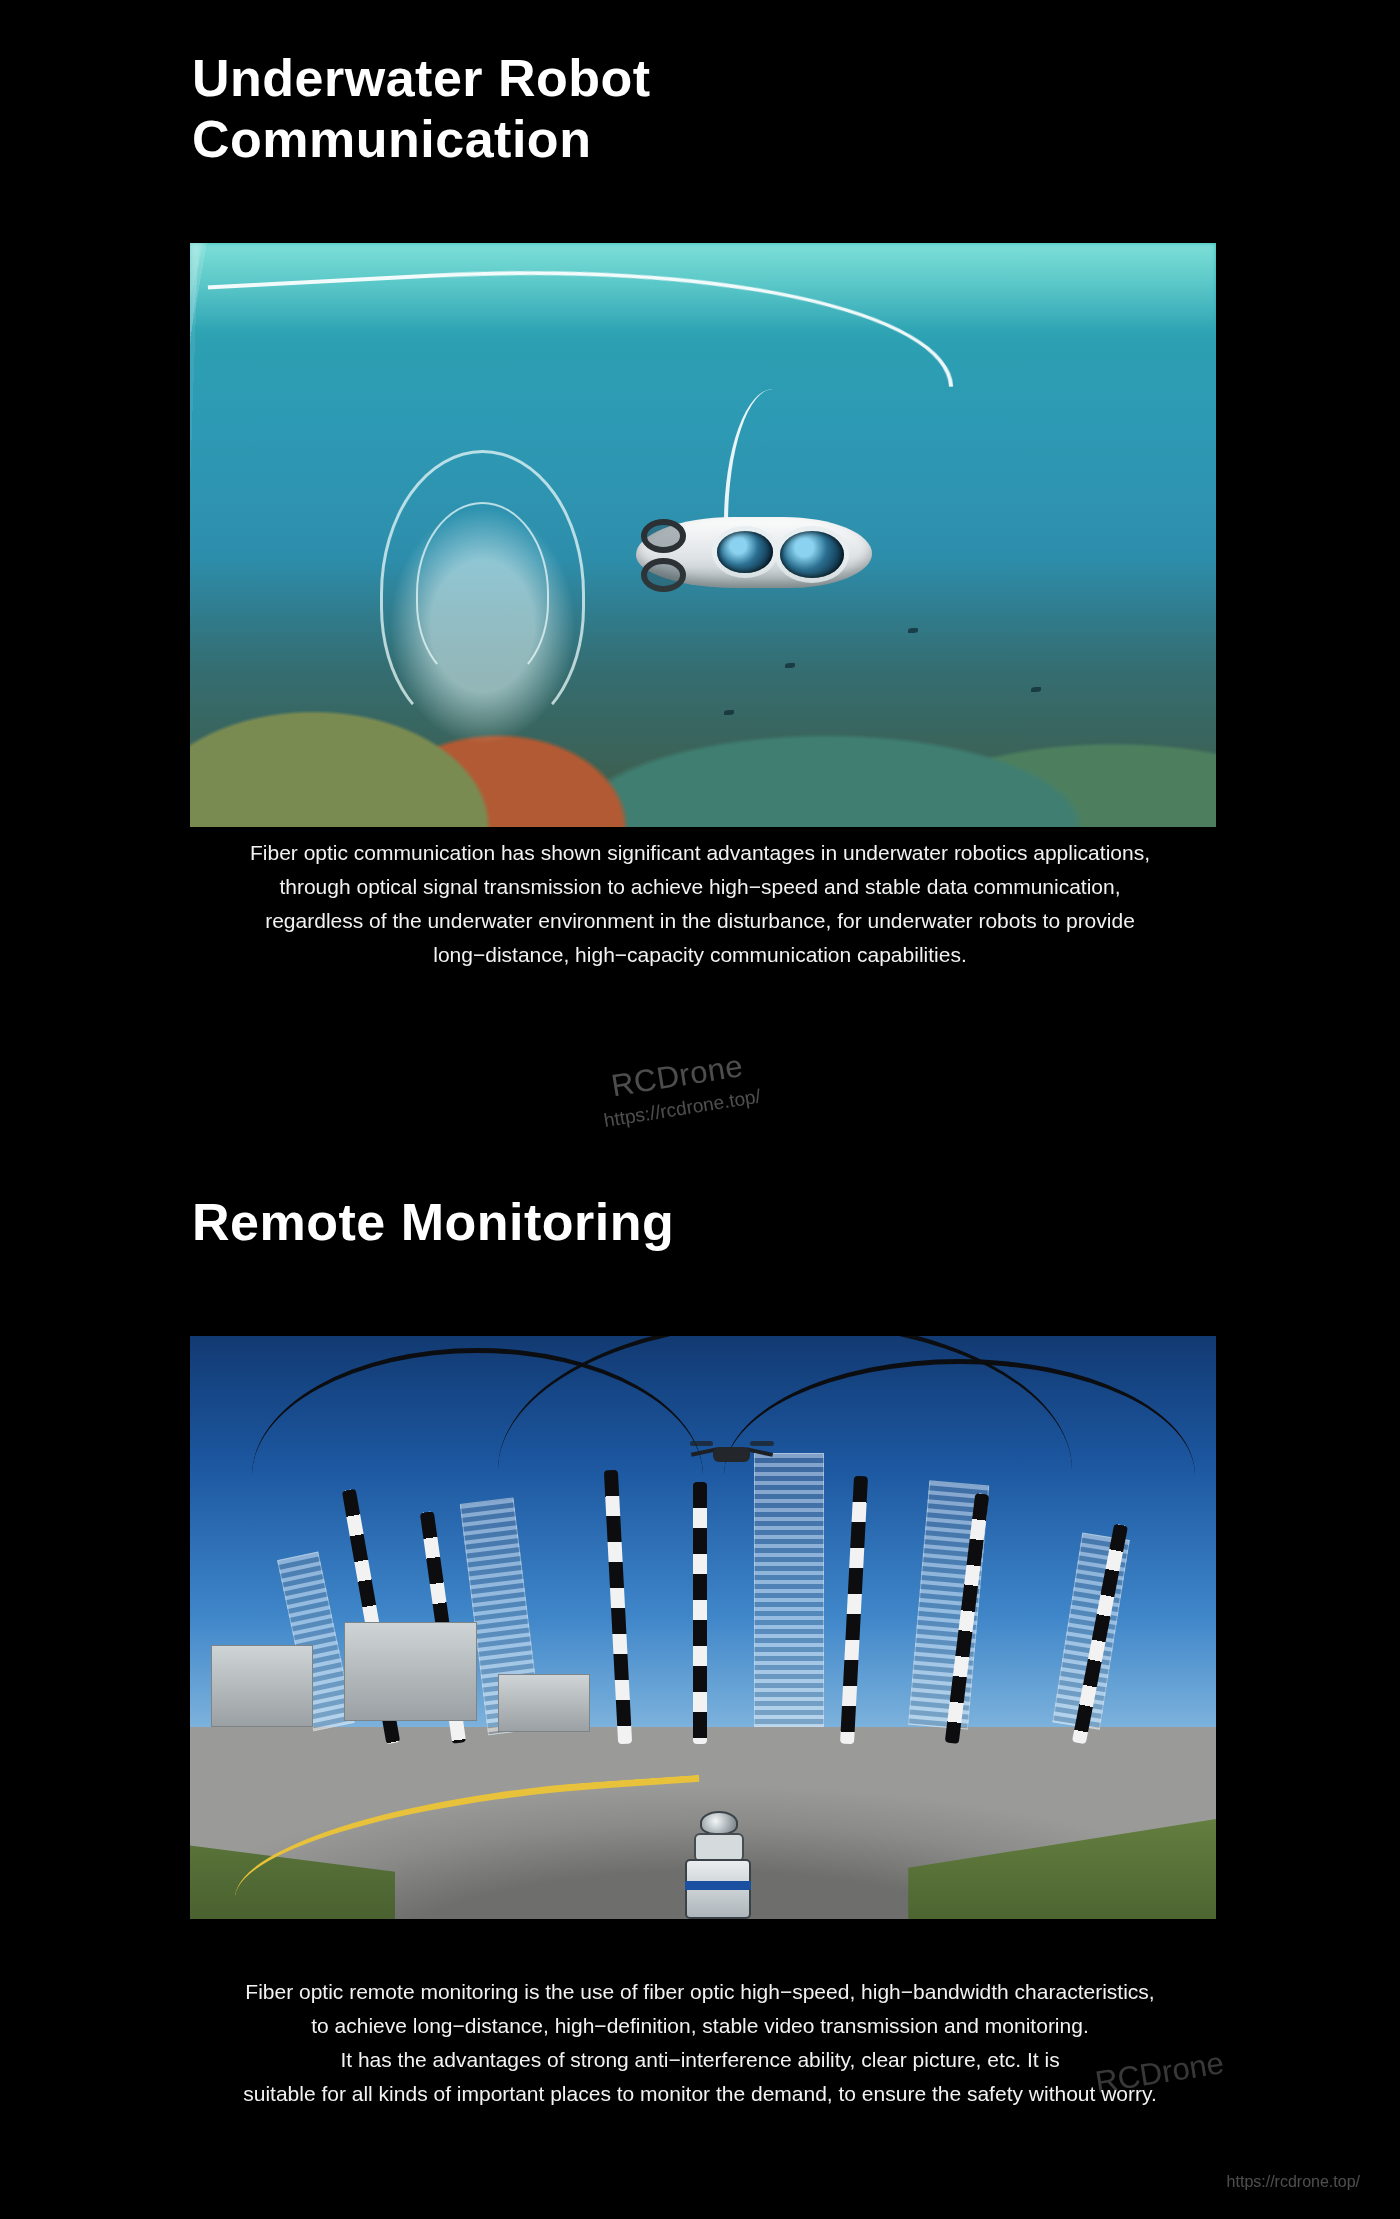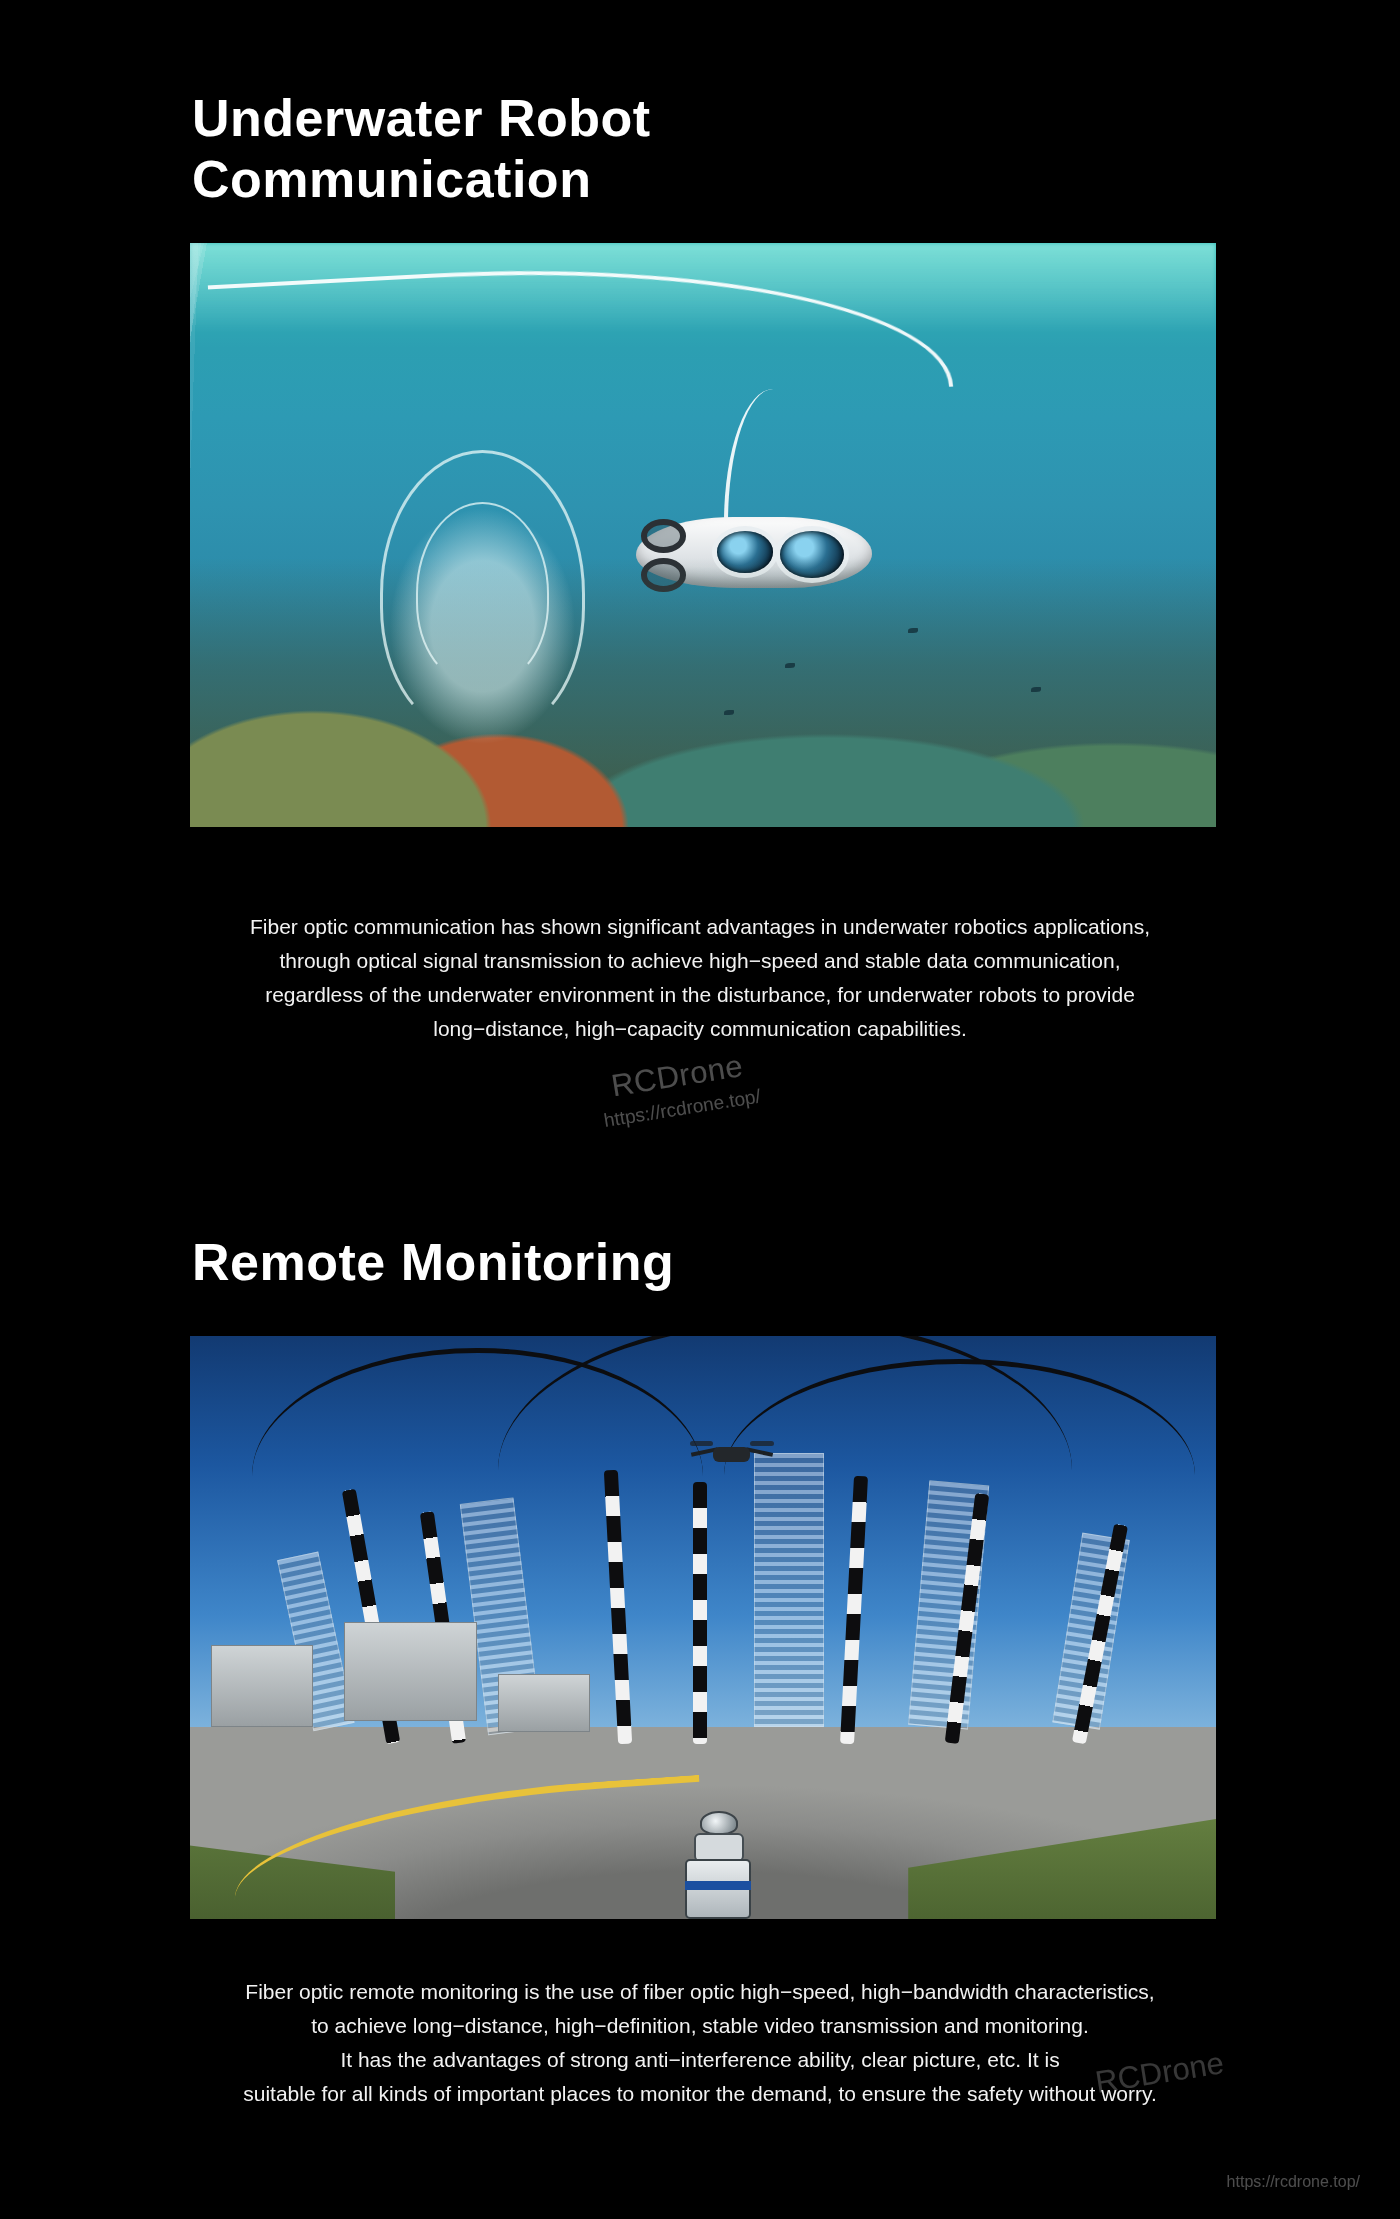--- a/index.html
+++ b/index.html
@@ -19,21 +19,20 @@
 
   
   .section-title {
     color: #ffffff;
     font-size: 52px;
     font-weight: bold;
     line-height: 1.18;
     letter-spacing: 0.5px;
     padding-left: 192px;
     white-space: pre-line;
-    margin-top: 40px;
   }
   #sec1-title { position: absolute; top: 48px; left: 0; }
   #sec2-title { position: absolute; top: 1192px; left: 0; }
 
   
   .photo-frame {
     position: absolute;
     left: 190px;
     width: 1026px;
     overflow: hidden;
@@ -231,21 +230,21 @@
   .body-text {
     position: absolute;
     color: #f2f2f2;
     font-size: 21px;
     line-height: 1.62;
     text-align: center;
     width: 1160px;
     left: 120px;
     white-space: pre-line;
   }
-  #body1 { top: 910px; }
+  #body1 { top: 836px; }
   #body2 { top: 1975px; text-align: center; }
 
   
   .wm-center {
     position: absolute;
     left: 600px; top: 1058px;
     color: rgba(255,255,255,.30);
     transform: rotate(-9deg);
     text-align: center;
     pointer-events: none;

